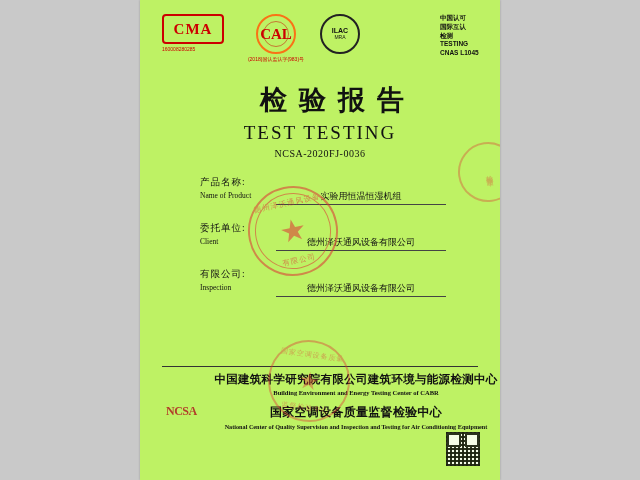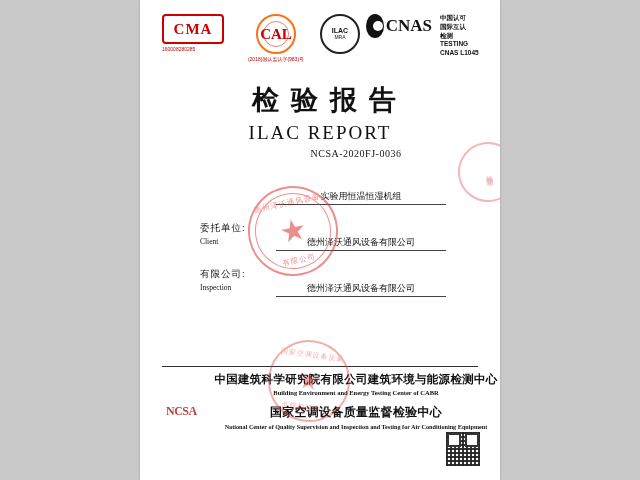--- a/index.html
+++ b/index.html
@@ -18,21 +18,21 @@
     width: 640px;
     height: 480px;
     background: #c9c9c9;
   }
   #sheet {
     position: absolute;
     left: 140px;
     top: 0px;
     width: 360px;
     height: 480px;
-    background: #ffffff;
+    background: #bef264;
     box-shadow: 0 0 2px rgba(0,0,0,0.25);
     overflow: hidden;
   }
 
   
   .logos {
     position: absolute;
     left: 22px;
     top: 14px;
     width: 320px;
@@ -156,21 +156,21 @@
     line-height: 1.35;
     color: #111;
     font-weight: bold;
   }
   .cert-text .en { letter-spacing: 0px; }
 
   
   .title-cn {
     position: absolute;
     top: 82px;
-    left: 4px;
+    left: 12px;
     width: 360px;
     text-align: center;
     font-family: "Liberation Serif", serif;
     font-size: 27px;
     font-weight: bold;
     letter-spacing: 12px;
     color: #111;
     text-indent: 12px;
   }
   .title-en {
@@ -187,21 +187,20 @@
   .report-no {
     position: absolute;
     top: 148px;
     left: 0;
     width: 360px;
     text-align: center;
     font-family: "Liberation Serif", serif;
     font-size: 10px;
     letter-spacing: 0.5px;
     color: #111;
-    padding-left: 36px;
   }
 
   
   .fields {
     position: absolute;
     left: 60px;
     top: 176px;
     width: 250px;
   }
   .field {
@@ -426,43 +425,41 @@
         <div class="cal-code">(2018)国认监认字(983)号</div>
       </div>
 
       <div class="logo ilac-box">
         <div class="ring ilac-ring">
           <span>ILAC</span>
           <span class="sm">MRA</span>
         </div>
       </div>
 
-      <div class="logo cnas-box">
-        <div class="cnas-mark">
-          <div class="cnas-disc"></div>
-          <div class="cnas-text">CNAS</div>
-        </div>
-      </div>
 
       <div class="logo cert-text">
         <div>中国认可</div>
         <div>国际互认</div>
         <div>检测</div>
         <div class="en">TESTING</div>
         <div class="en">CNAS L1045</div>
       </div>
     </div>
 
     <div class="title-cn">检验报告</div>
-    <div class="title-en">ILAC REPORT</div>
+    <div class="title-en">TEST TESTING</div>
     <div class="report-no">NCSA-2020FJ-0036</div>
 
     <div class="fields">
 
       <div class="field">
+        <div class="f-labels">
+          <div class="f-cn">产品名称:</div>
+          <div class="f-en">Name of Product</div>
+        </div>
         <div class="f-value">实验用恒温恒湿机组</div>
       </div>
 
       <div class="field">
         <div class="f-labels">
           <div class="f-cn">委托单位:</div>
           <div class="f-en">Client</div>
         </div>
         <div class="f-value">德州泽沃通风设备有限公司</div>
       </div>

